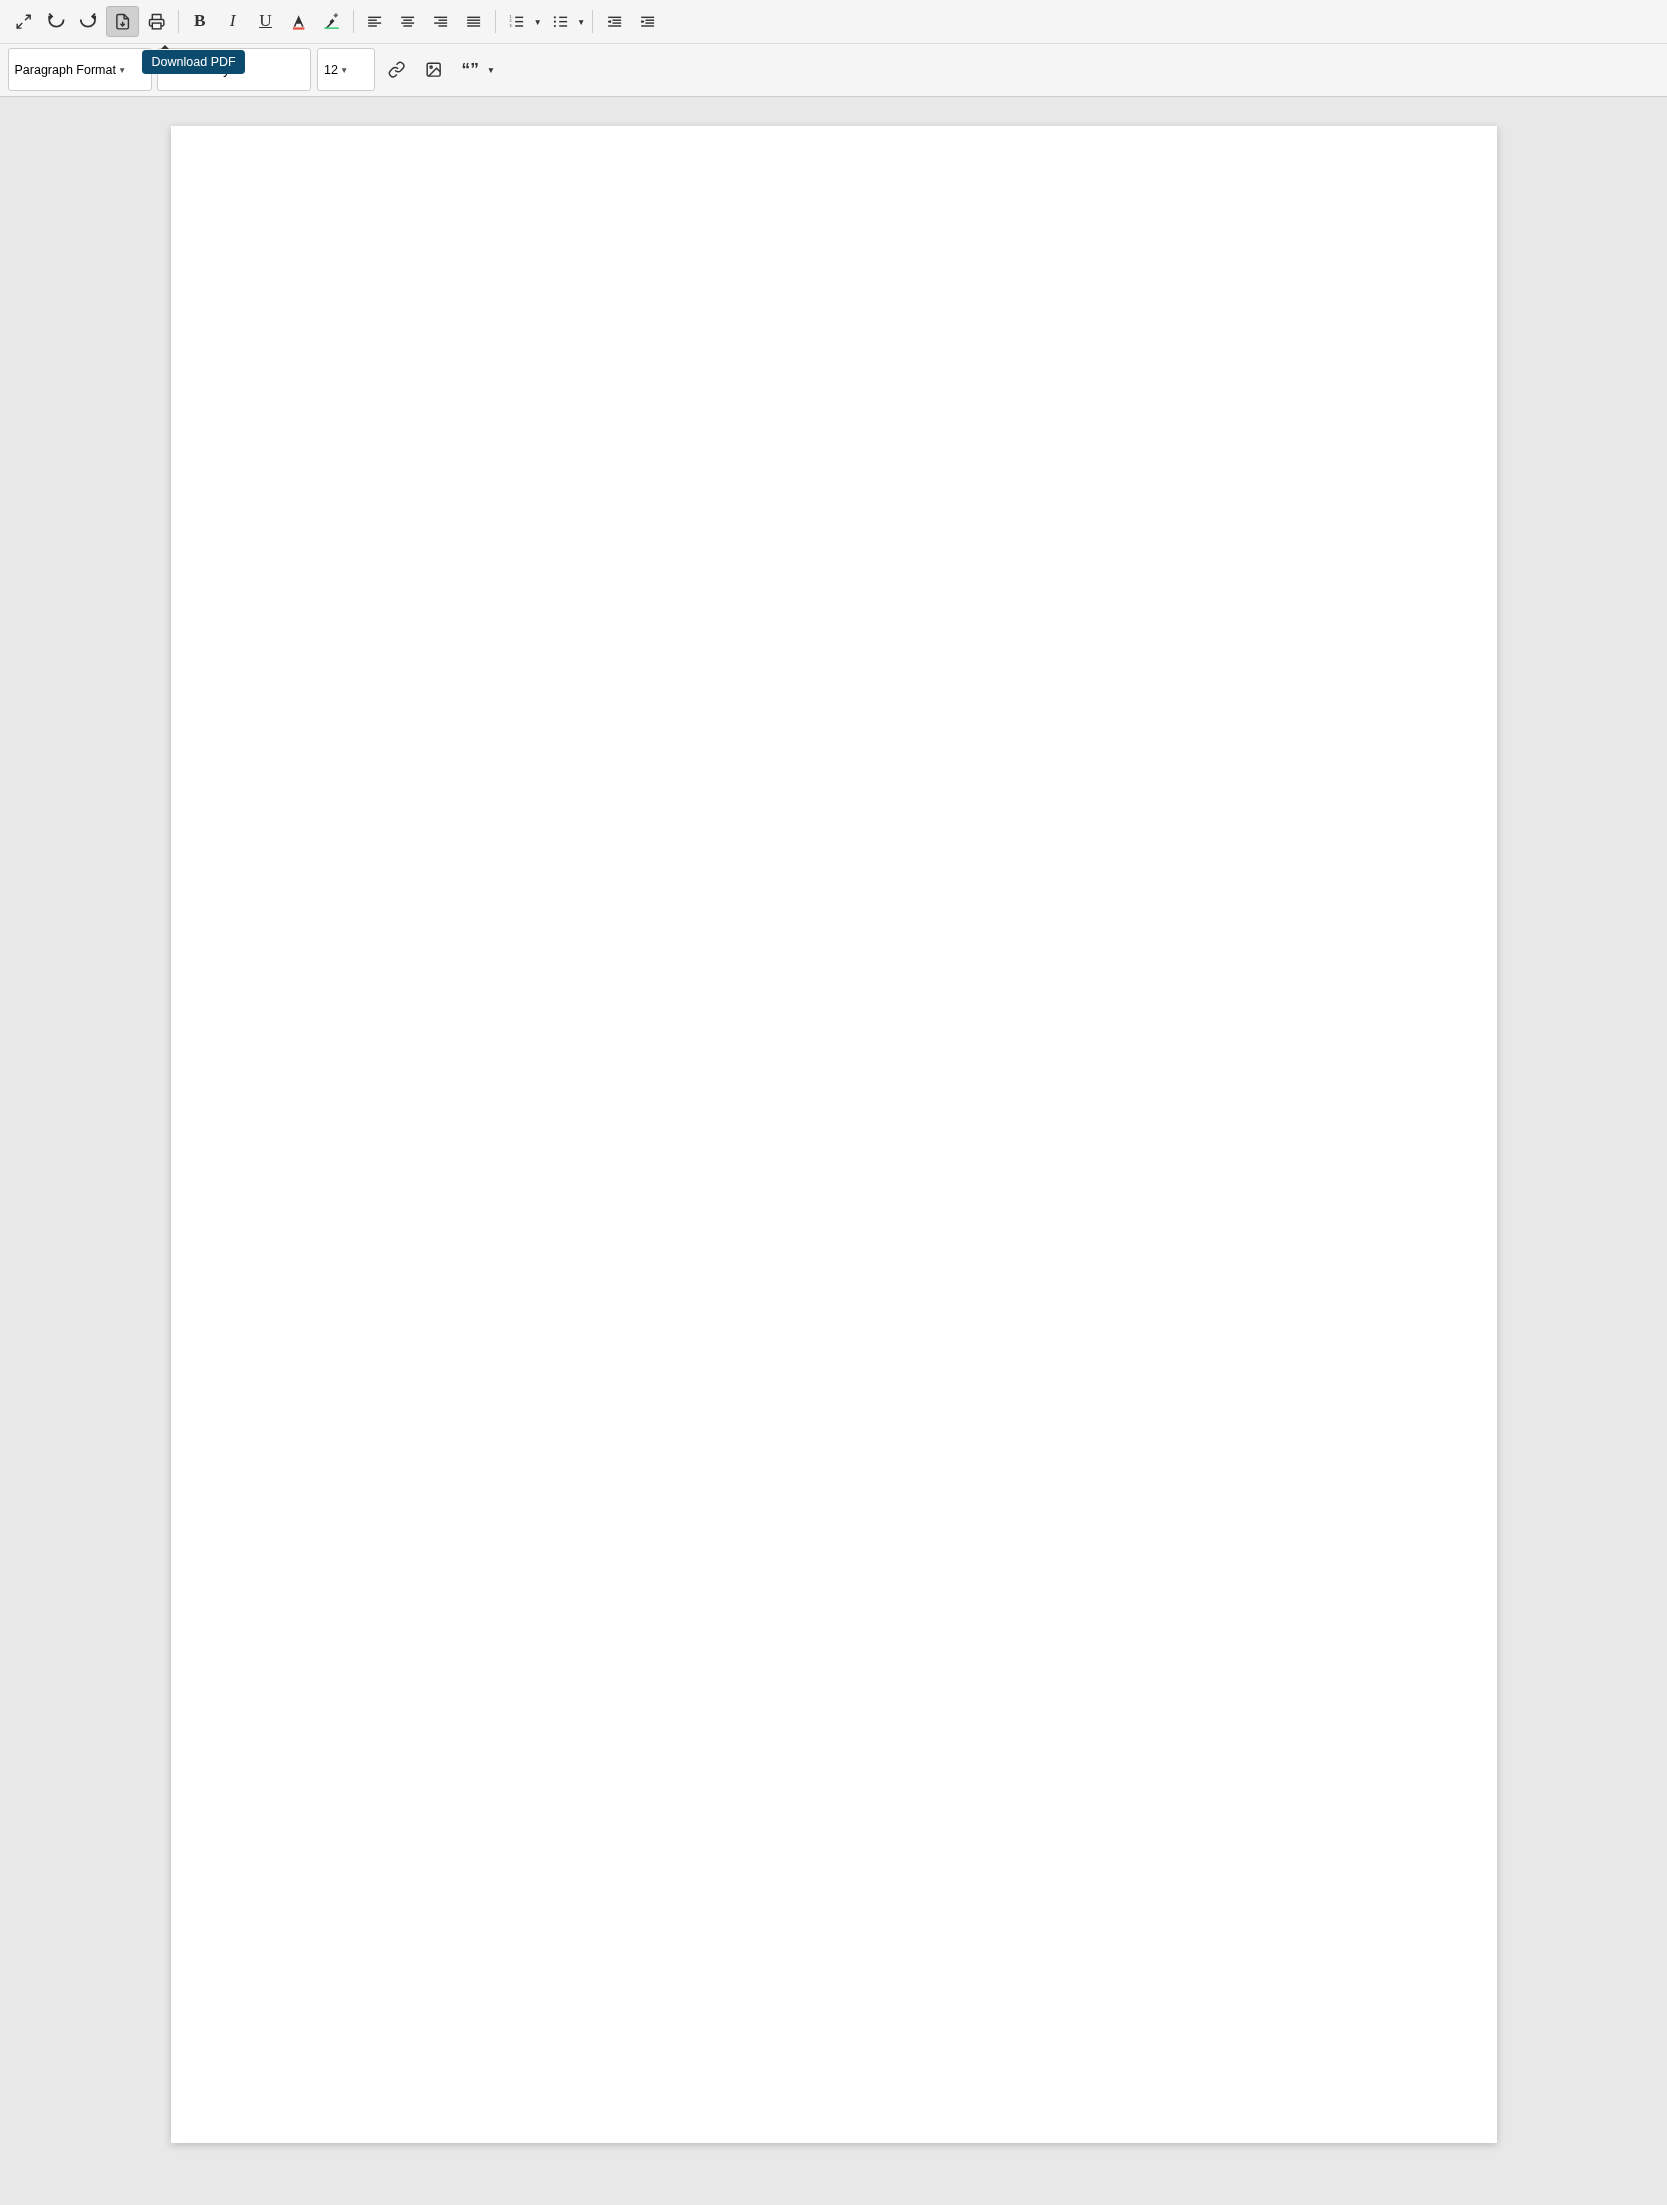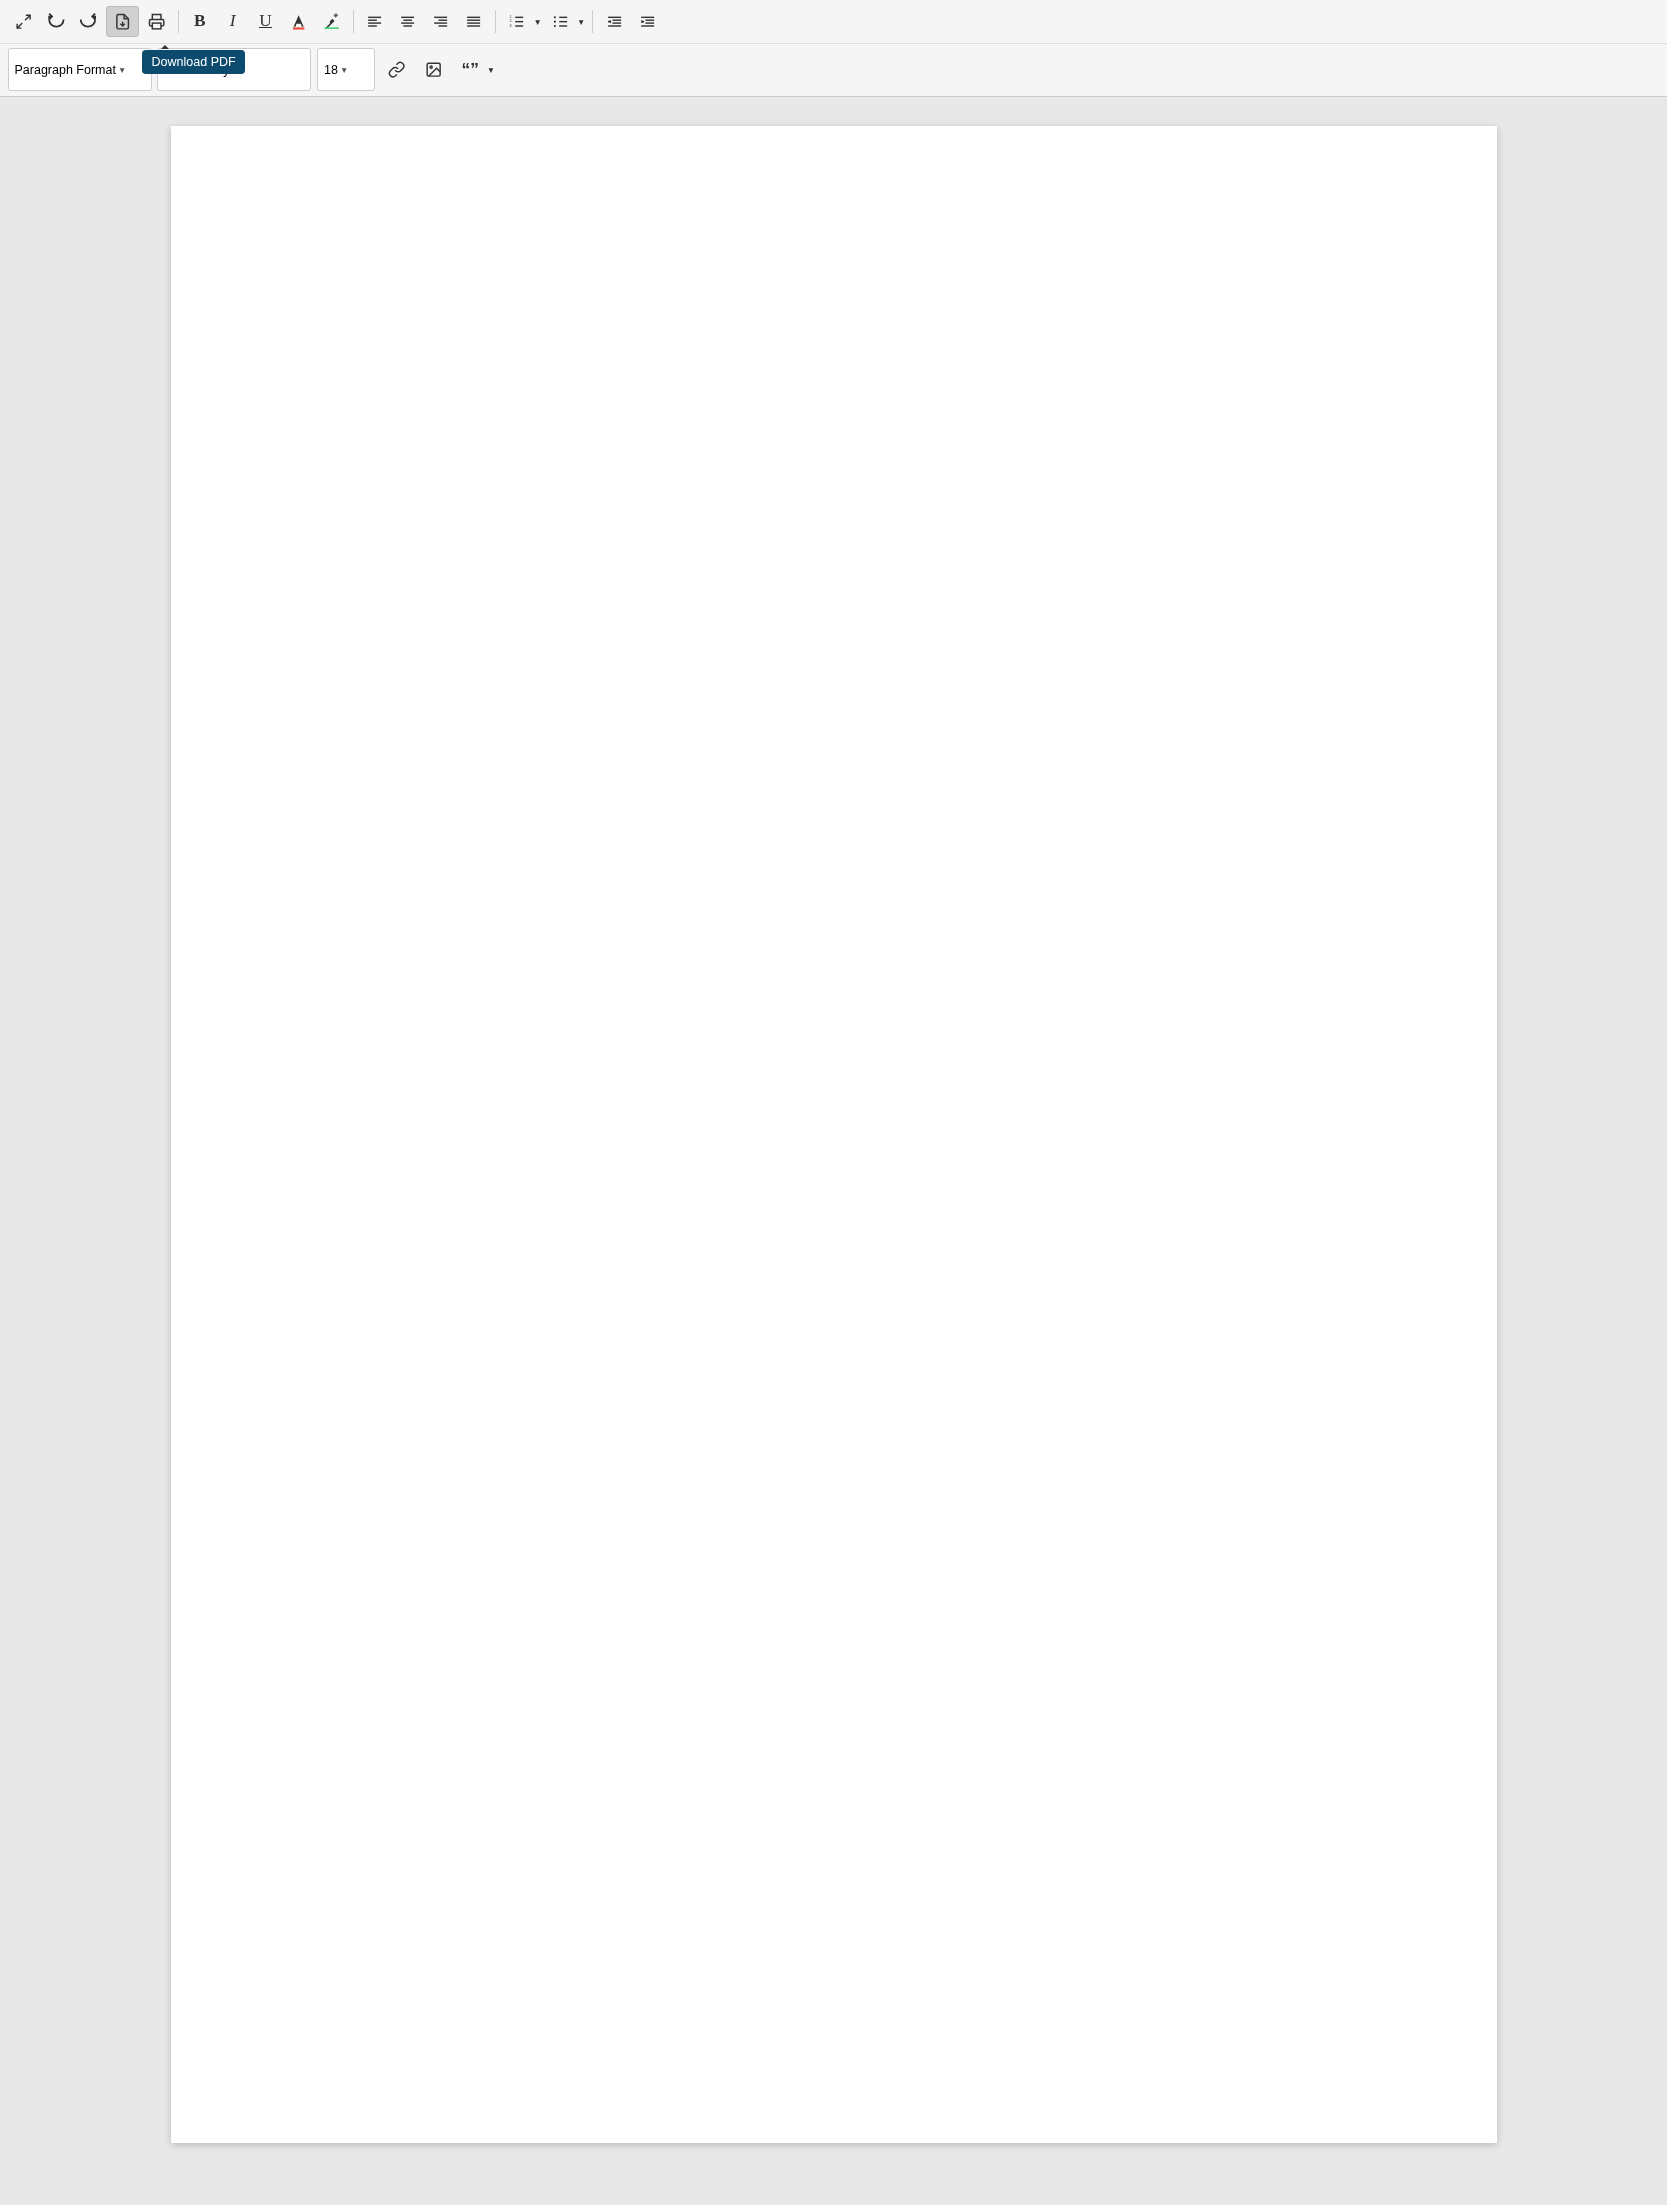--- a/index.html
+++ b/index.html
@@ -334,21 +334,21 @@
       <span>Paragraph Format</span>
       <span class="arrow">▾</span>
     </div>
 
     <div class="select-dropdown font-family-select">
       <span>Font Family</span>
       <span class="arrow">▾</span>
     </div>
 
     <div class="select-dropdown font-size-select">
-      <span>18</span>
+      <span>12</span>
       <span class="arrow">▾</span>
     </div>
 
     <button class="tool-btn" title="Insert Link">
       <svg class="svg-icon" viewBox="0 0 24 24" fill="none" stroke="currentColor" stroke-width="2">
         <path d="M10 13a5 5 0 0 0 7.54.54l3-3a5 5 0 0 0-7.07-7.07l-1.72 1.71"></path>
         <path d="M14 11a5 5 0 0 0-7.54-.54l-3 3a5 5 0 0 0 7.07 7.07l1.71-1.71"></path>
       </svg>
     </button>
 

